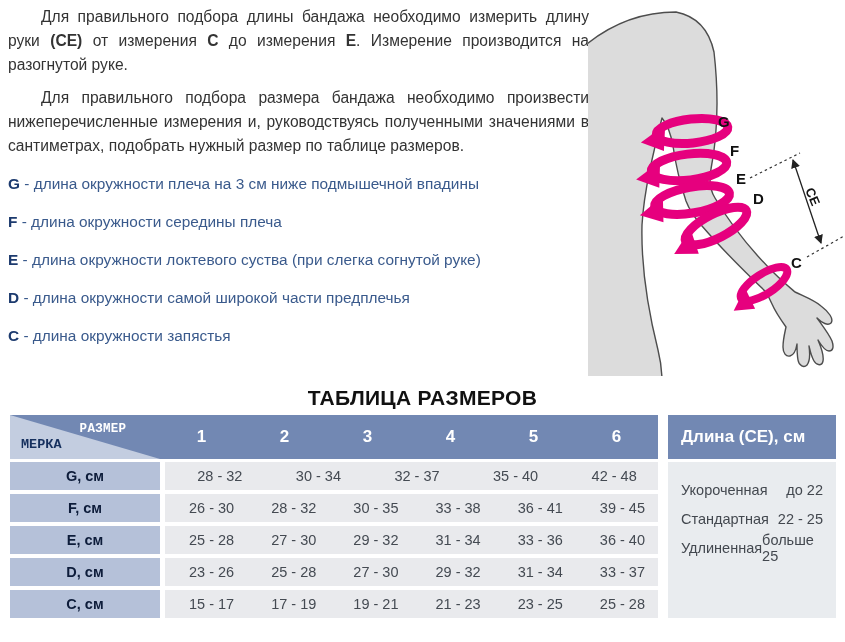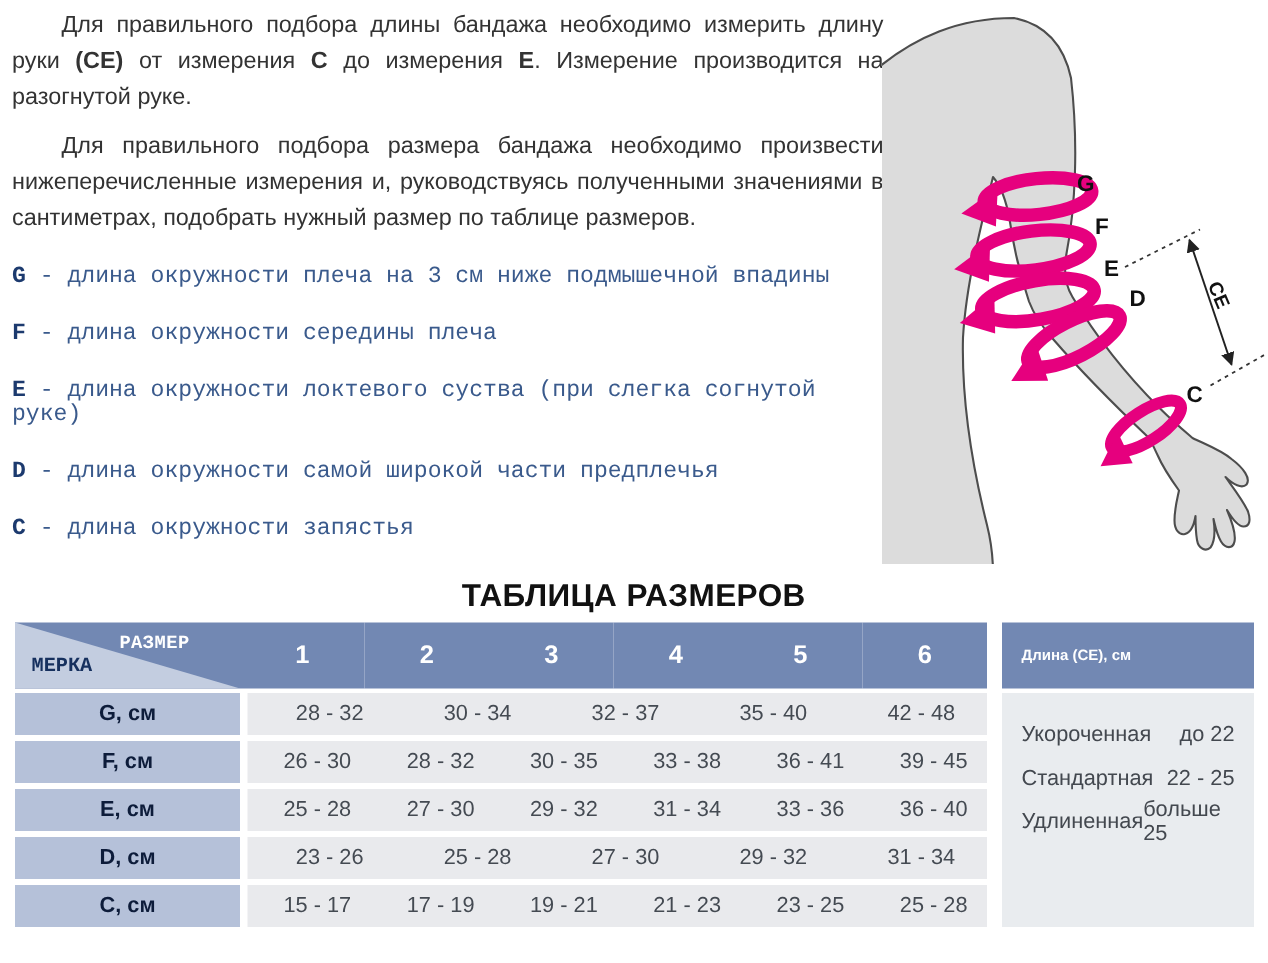--- a/index.html
+++ b/index.html
@@ -5,21 +5,21 @@
   html,body { margin:0; padding:0; }
   body {
     width:845px; height:642px; background:#ffffff; position:relative;
     font-family:"Liberation Sans", sans-serif; overflow:hidden;
   }
 
   
   .text-block { position:absolute; left:8px; top:5px; width:581px; color:#333; }
   .text-block p { margin:0 0 9px 0; text-align:justify; text-indent:33px;
                   font-size:15.6px; line-height:24px; }
-  .measure-list { list-style:none; margin:18px 0 0 0; padding:0;font-family:Liberation Mono, monospace; }
+  .measure-list { list-style:none; margin:18px 0 0 0; padding:0; }
   .measure-list li { font-size:15.4px; color:#3a5a8c; margin-bottom:22px; line-height:16px; }
   .measure-list li b { color:#1c3a6e; }
 
   
   .figure { position:absolute; left:588px; top:0; width:257px; height:376px; }
 
   
   .table-title { position:absolute; top:386px; left:0; width:845px; text-align:center;
                  font-size:21px; font-weight:bold; color:#111; letter-spacing:.3px; }
   .size-table { position:absolute; left:10px; top:415px; width:826px; display:flex; gap:10px; }
@@ -36,21 +36,21 @@
                display:flex; align-items:center; justify-content:center; }
   .trow { display:flex; height:28px; margin-top:4px; }
   .body-rows .trow:first-child { margin-top:3px; }
   .rlabel { width:150px; background:#b5c1d9; color:#0d1c3a; font-weight:bold; font-size:14.5px;
             display:flex; align-items:center; justify-content:center; }
   .dstrip { flex:1; margin-left:5px; background:#e9eaed; display:flex; }
   .dstrip .cell { flex:1; display:flex; align-items:center; justify-content:center;
                   font-size:14.5px; color:#444a52;padding-left:11px; }
 
   .right-col { flex:1; }
-  .right-head { height:44px; background:#7288b3; color:#fff; font-weight:bold; font-size:10px;
+  .right-head { height:44px; background:#7288b3; color:#fff; font-weight:bold; font-size:17px;
                 display:flex; align-items:center; padding-left:13px; box-sizing:border-box; }
   .right-panel { margin-top:3px; height:156px; background:#e9ecef;
                  padding:13px 13px 0 13px; box-sizing:border-box; }
   .lp-row { display:flex; justify-content:space-between; align-items:center; height:29px;
             font-size:14.5px; color:#43484f; }
 </style>
 </head>
 <body>
 
 <div class="text-block">
@@ -192,20 +192,21 @@
         </div>
       </div>
       <div class="trow">
         <div class="rlabel">D, см</div>
         <div class="dstrip">
           <div class="cell">23 - 26</div>
           <div class="cell">25 - 28</div>
           <div class="cell">27 - 30</div>
           <div class="cell">29 - 32</div>
           <div class="cell">31 - 34</div>
+          <div class="cell">33 - 37</div>
         </div>
       </div>
       <div class="trow">
         <div class="rlabel">C, см</div>
         <div class="dstrip">
           <div class="cell">15 - 17</div>
           <div class="cell">17 - 19</div>
           <div class="cell">19 - 21</div>
           <div class="cell">21 - 23</div>
           <div class="cell">23 - 25</div>

